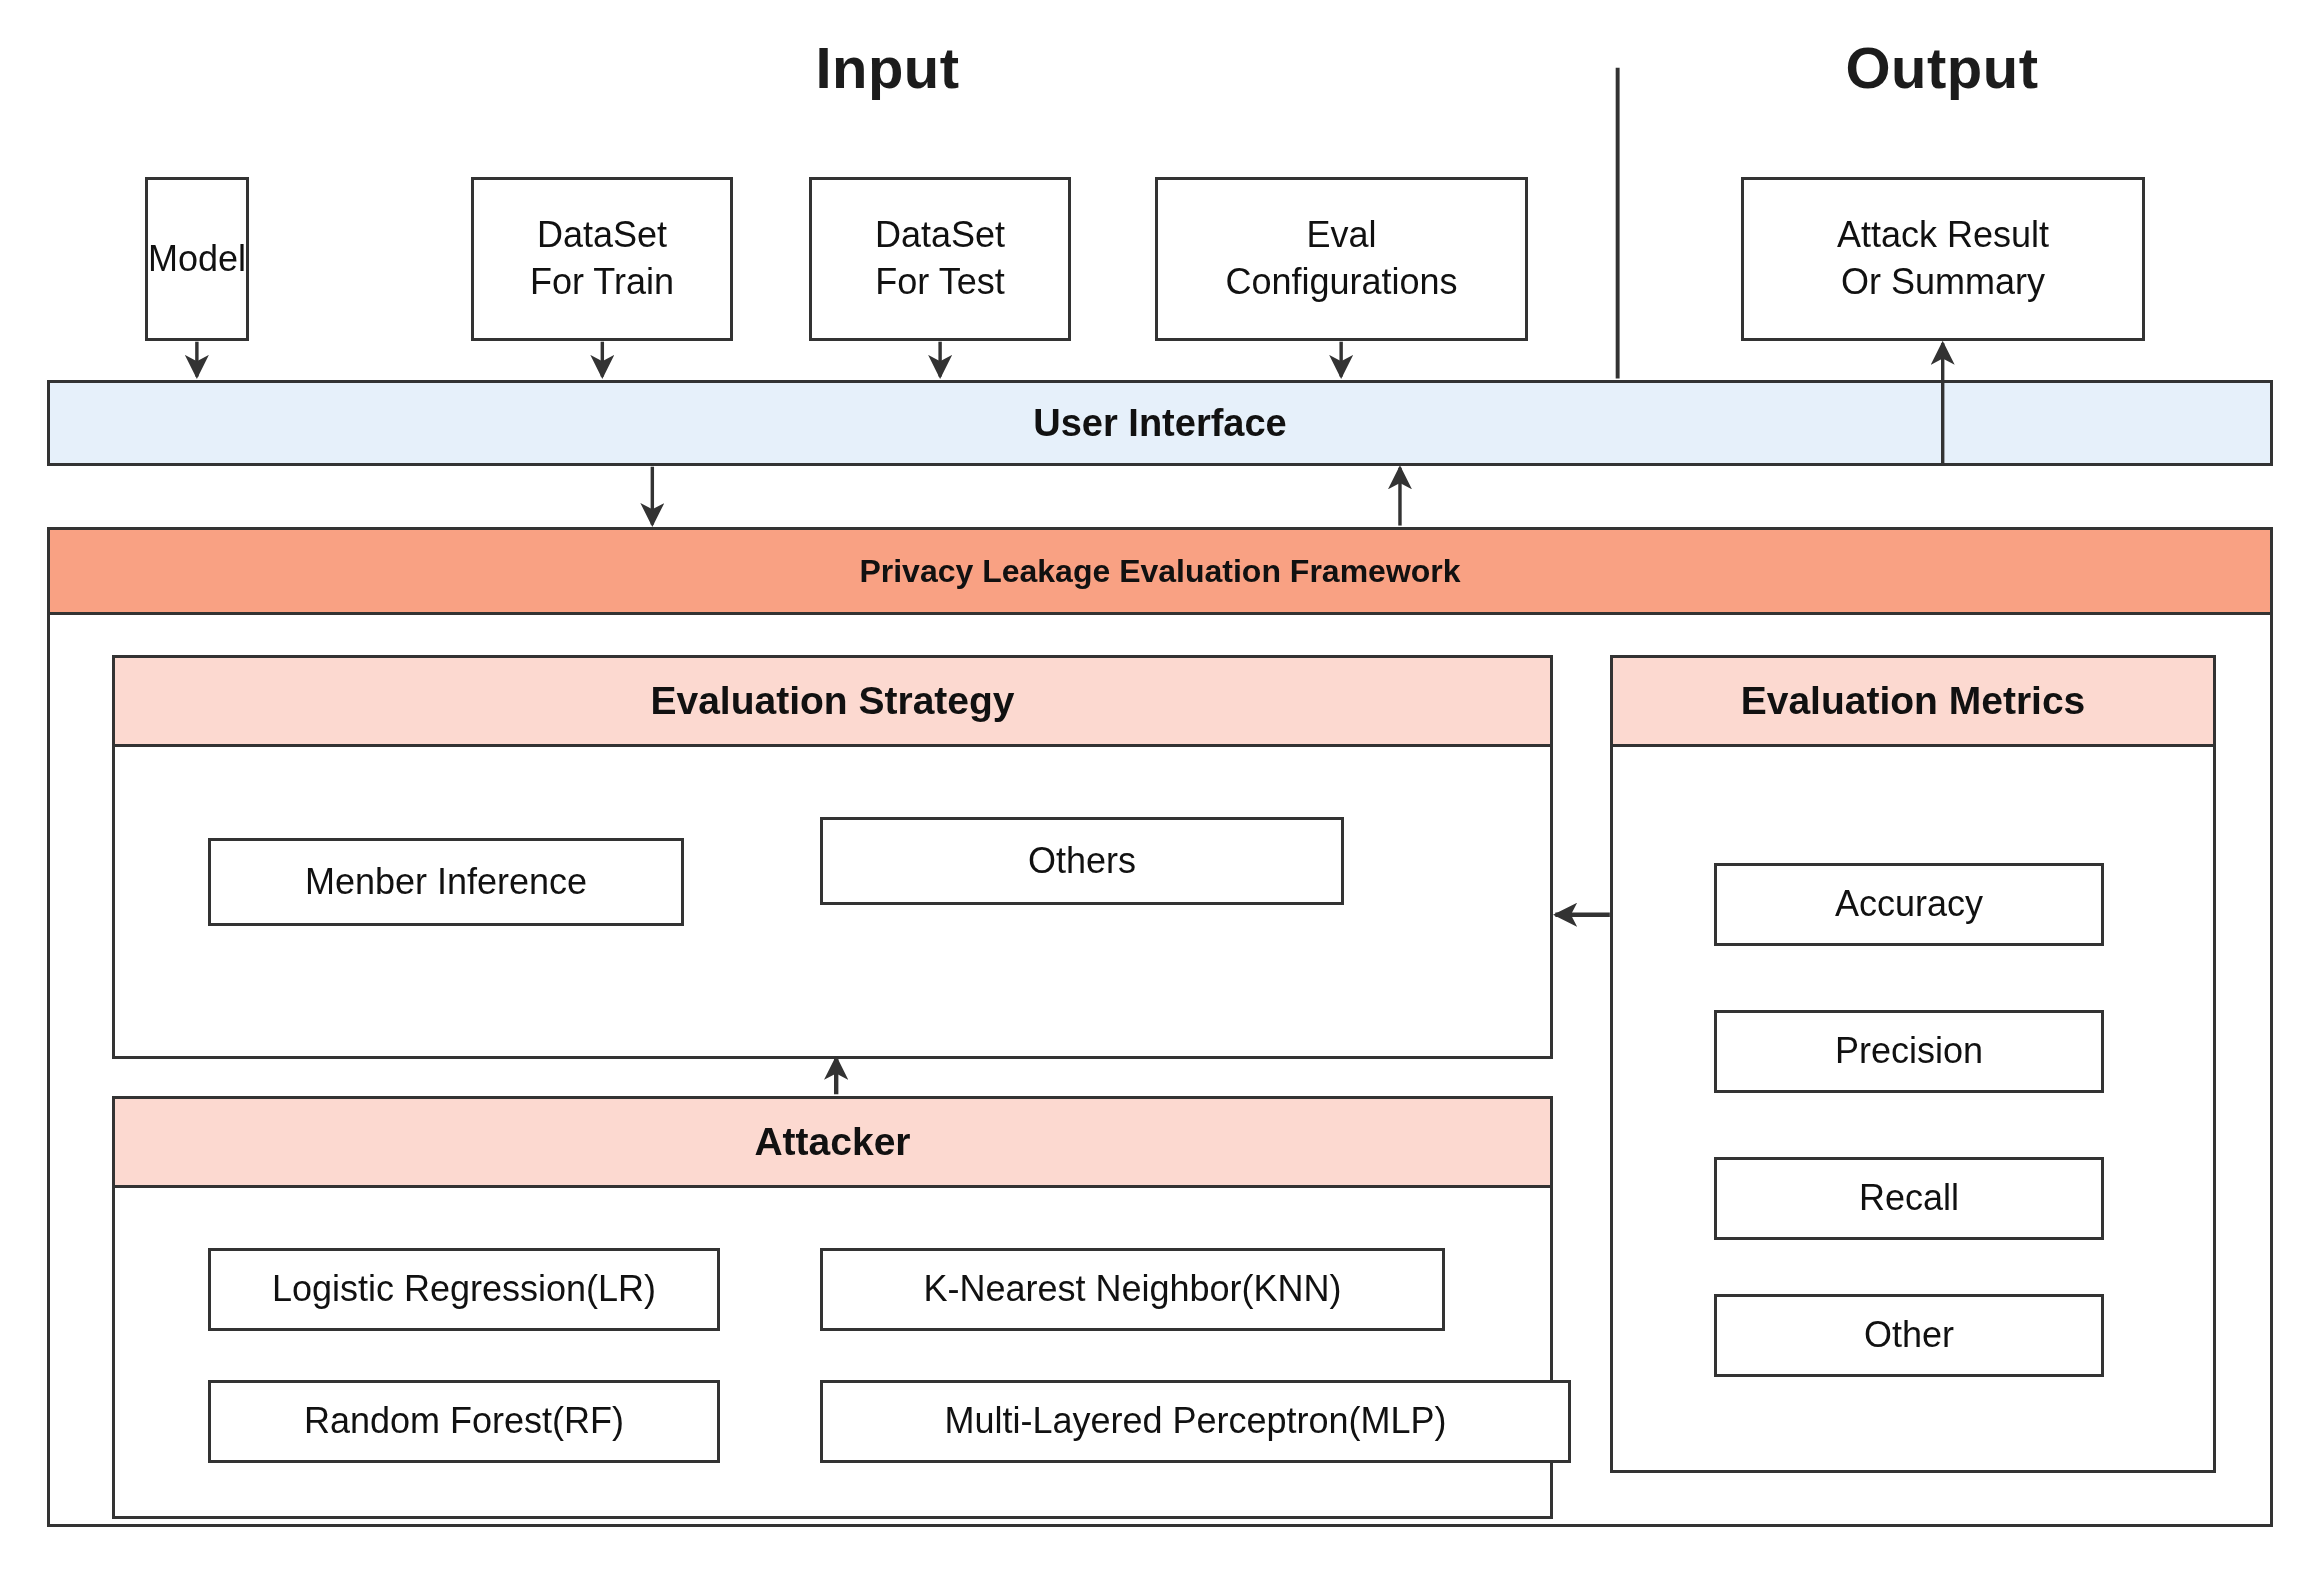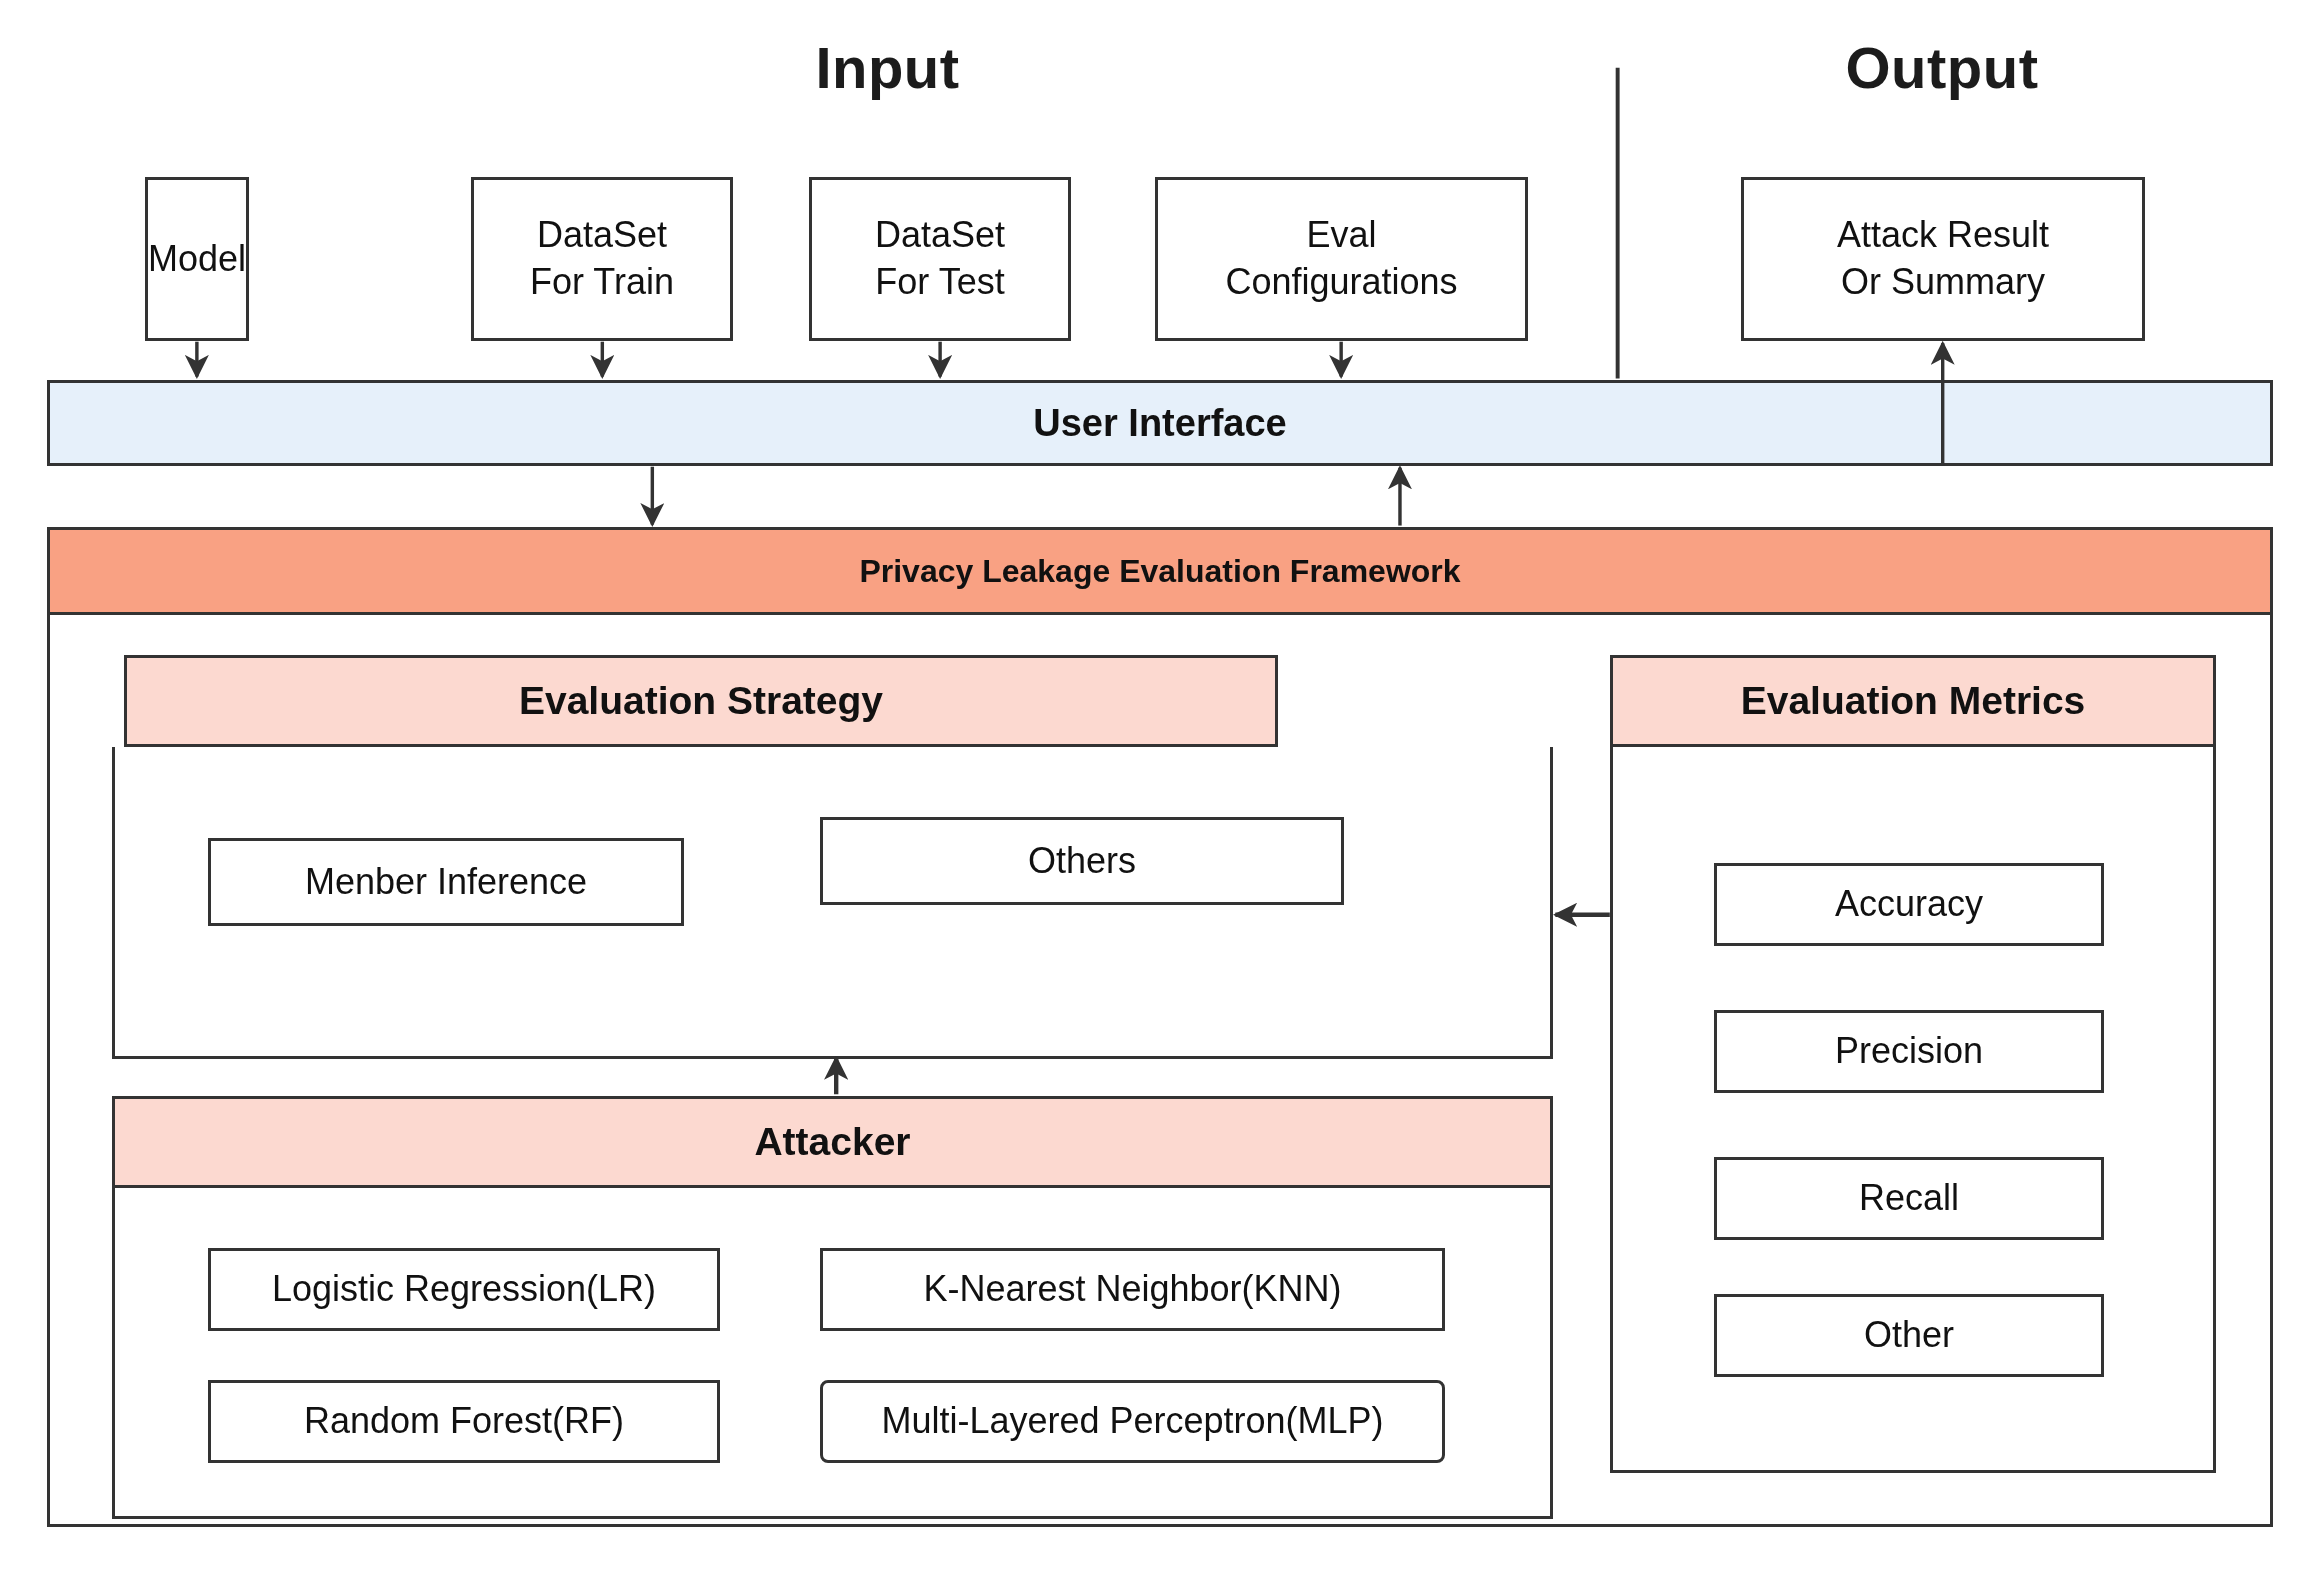--- a/index.html
+++ b/index.html
@@ -136,21 +136,21 @@
       <span>Or Summary</span>
     </span>
   </div>
 
   <div class="abs band-header ui-bar" style="left:47px; top:380px; width:2226px; height:86px;">User Interface</div>
 
   <div class="abs framework-shell" style="left:47px; top:615px; width:2226px; height:912px;"></div>
 
   <div class="abs band-header framework-header" style="left:47px; top:527px; width:2226px; height:88px;">Privacy Leakage Evaluation Framework</div>
 
-  <div class="abs band-header sub-header" style="left:124px; top:655px; width:1154px; height:92px;">Evaluation Strategy</div>
+  <div class="abs band-header sub-header" style="left:112px; top:655px; width:1441px; height:92px;">Evaluation Strategy</div>
   <div class="abs band-body" style="left:112px; top:747px; width:1441px; height:312px;"></div>
 
   <div class="abs box" style="left:208px; top:838px; width:476px; height:88px;">
     <span>Menber Inference</span>
   </div>
   <div class="abs box" style="left:820px; top:817px; width:524px; height:88px;">
     <span>Others</span>
   </div>
 
   <div class="abs band-header sub-header" style="left:112px; top:1096px; width:1441px; height:92px;">Attacker</div>
@@ -158,21 +158,21 @@
 
   <div class="abs box" style="left:208px; top:1248px; width:512px; height:83px;">
     <span>Logistic Regression(LR)</span>
   </div>
   <div class="abs box" style="left:820px; top:1248px; width:625px; height:83px;">
     <span>K-Nearest Neighbor(KNN)</span>
   </div>
   <div class="abs box" style="left:208px; top:1380px; width:512px; height:83px;">
     <span>Random Forest(RF)</span>
   </div>
-  <div class="abs box" style="left:820px; top:1380px; width:625px; height:83px;border-radius:8px;">
+  <div class="abs box" style="left:820px; top:1380px; width:751px; height:83px;">
     <span>Multi-Layered Perceptron(MLP)</span>
   </div>
 
   <div class="abs band-header sub-header" style="left:1610px; top:655px; width:606px; height:92px;">Evaluation Metrics</div>
   <div class="abs band-body" style="left:1610px; top:747px; width:606px; height:726px;"></div>
 
   <div class="abs box" style="left:1714px; top:1010px; width:390px; height:83px;">
     <span>Precision</span>
   </div>
   <div class="abs box" style="left:1714px; top:863px; width:390px; height:83px;">

